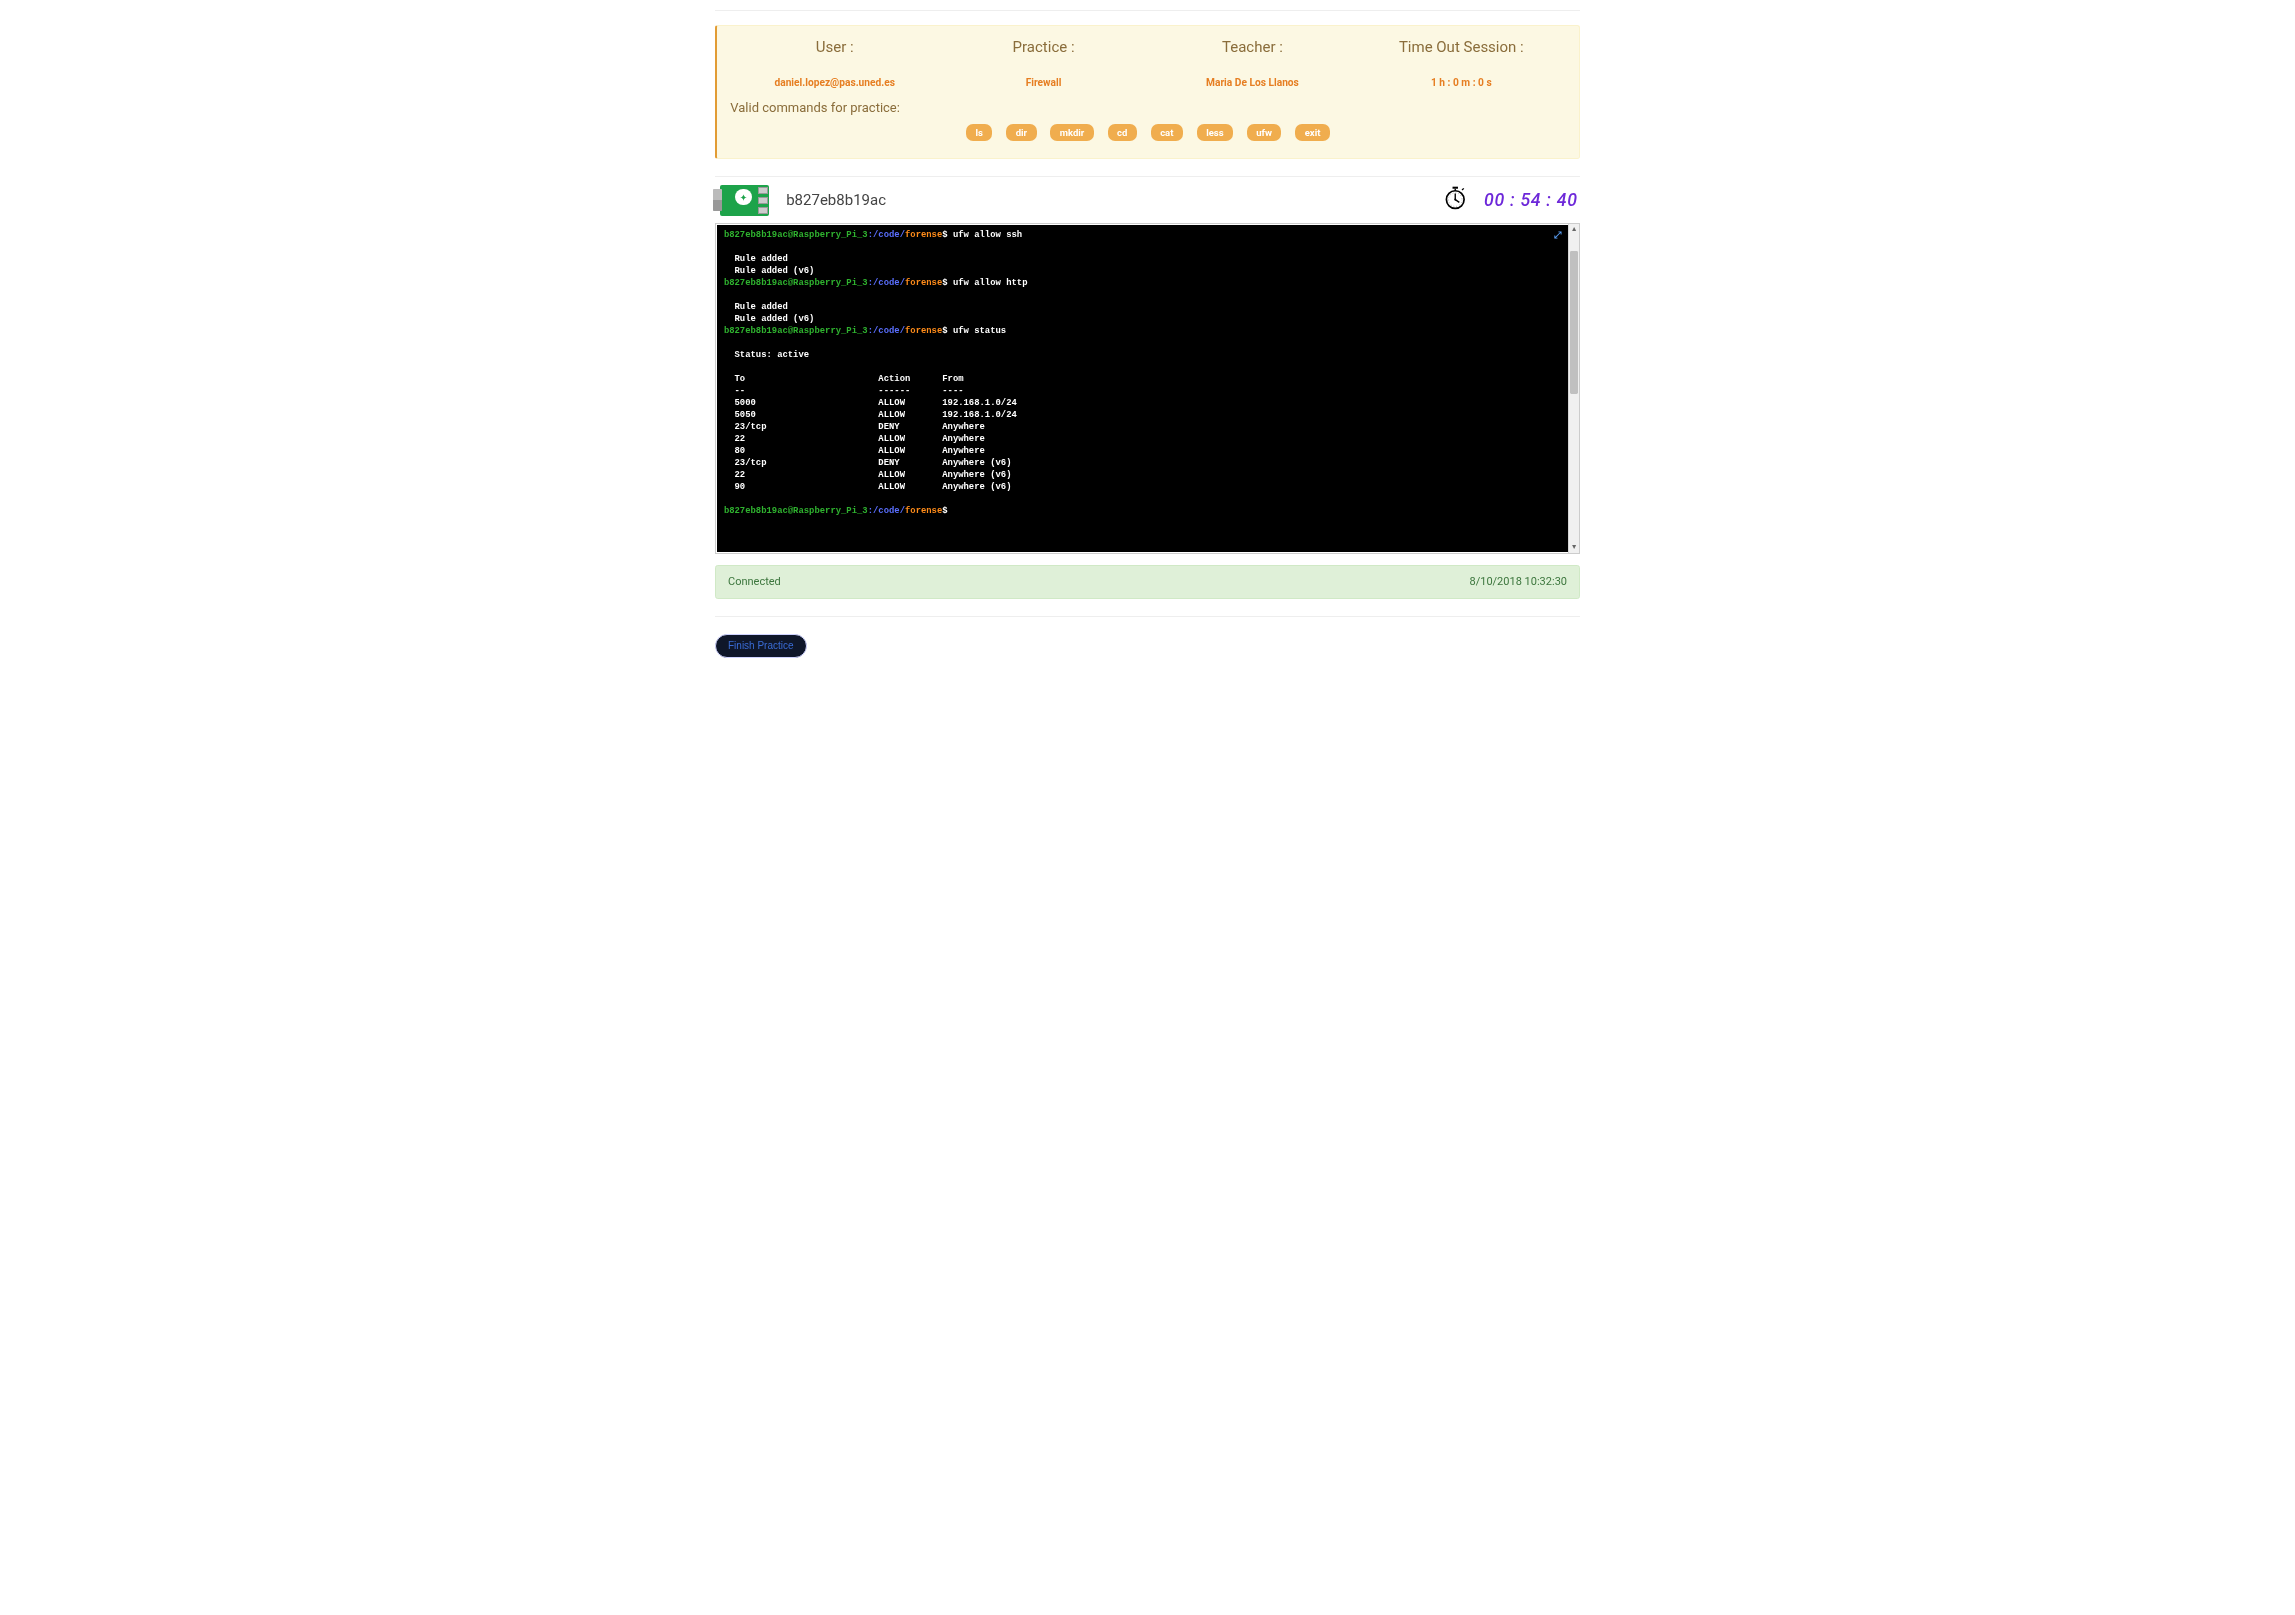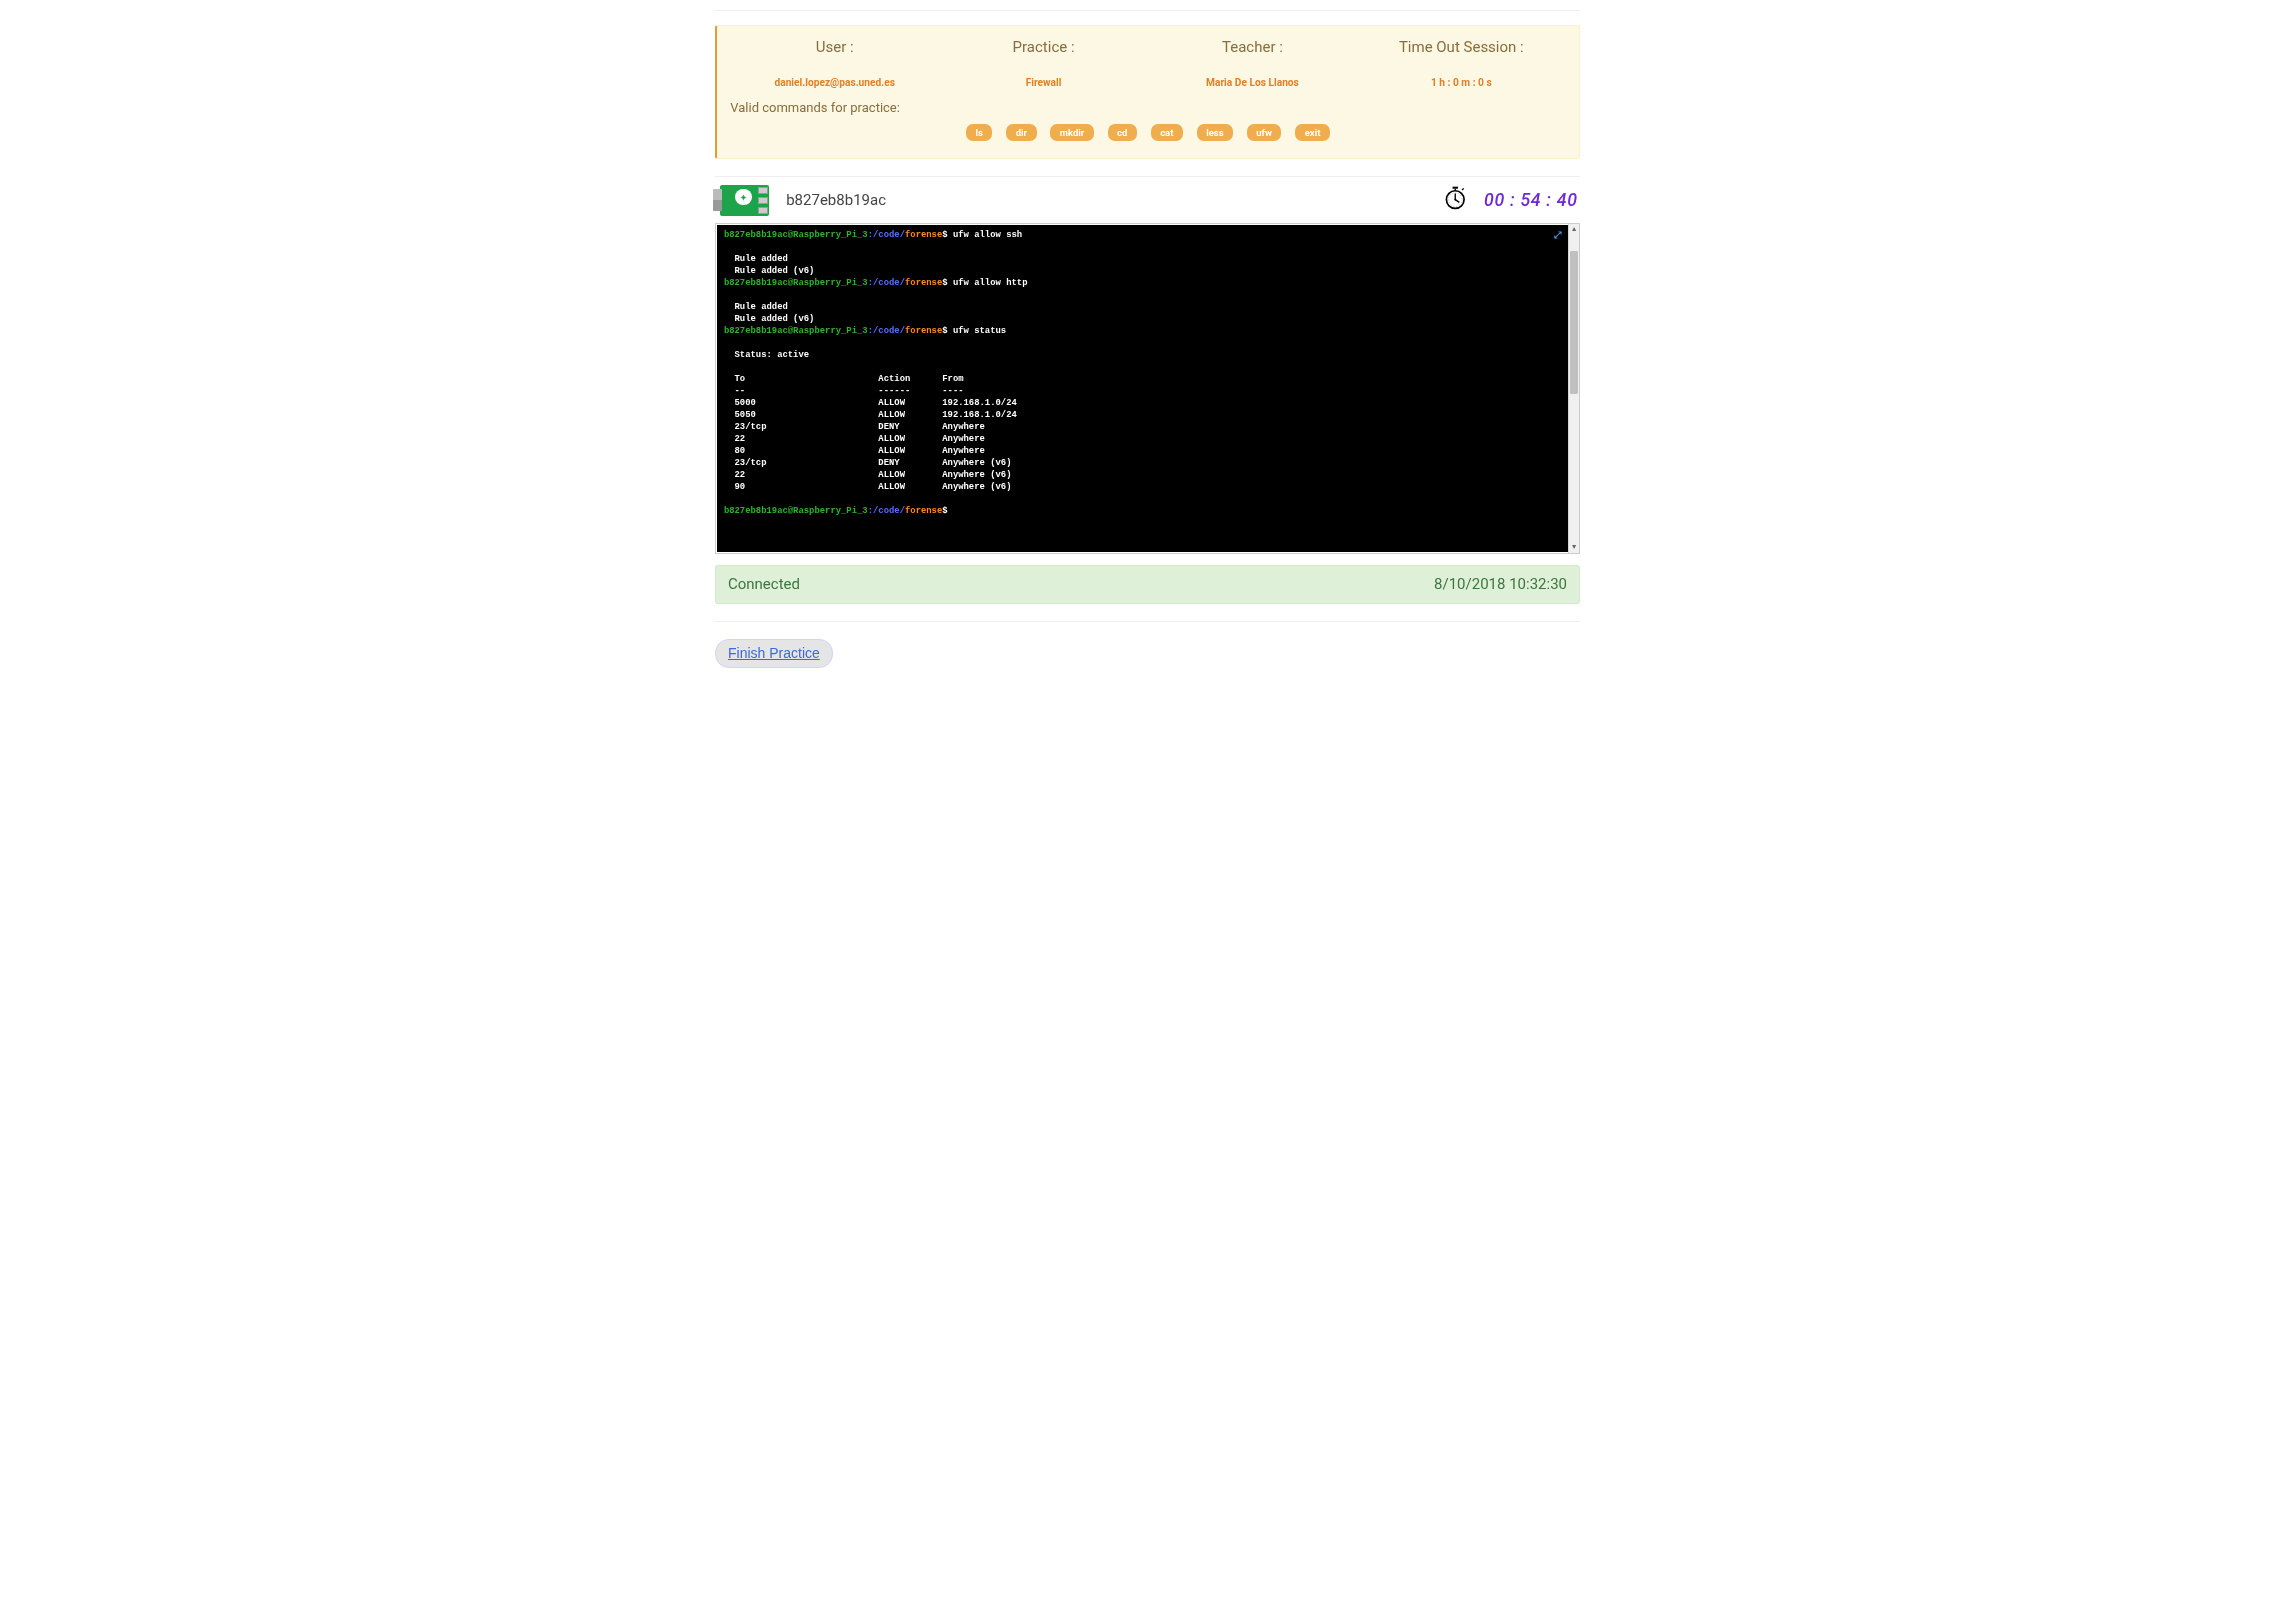--- a/index.html
+++ b/index.html
@@ -100,32 +100,31 @@
 
   .alert-success {
     background: #dff0d8;
     border: 0.7px solid #d0e9c6;
     color: #3c763d;
     border-radius: 2.7px;
     padding: 9.5px 12.3px;
     margin-top: 10.2px;
     display: flex;
     justify-content: space-between;
-    font-size: 15px;
+    font-size: 11px;
   }
   hr.bot-rule { border: none; border-top: 0.7px solid #eee; margin: 17px 0 17px; }
   .finish-btn {
-    background: #e5e5e5;
+    background: #0f172a;
     border: 0.7px solid #cfd3ff;
     color: #3a6cd6;
-    font-size: 14px;
+    font-size: 10px;
     padding: 5.5px 12.3px;
     border-radius: 13.6px;
     cursor: pointer;
-    text-decoration: underline;
   }
   .tbl { white-space: pre; }
 </style>
 </head>
 <body>
 
 <div class="container">
   <hr class="top-rule">
 
   <div class="alert-warning">

